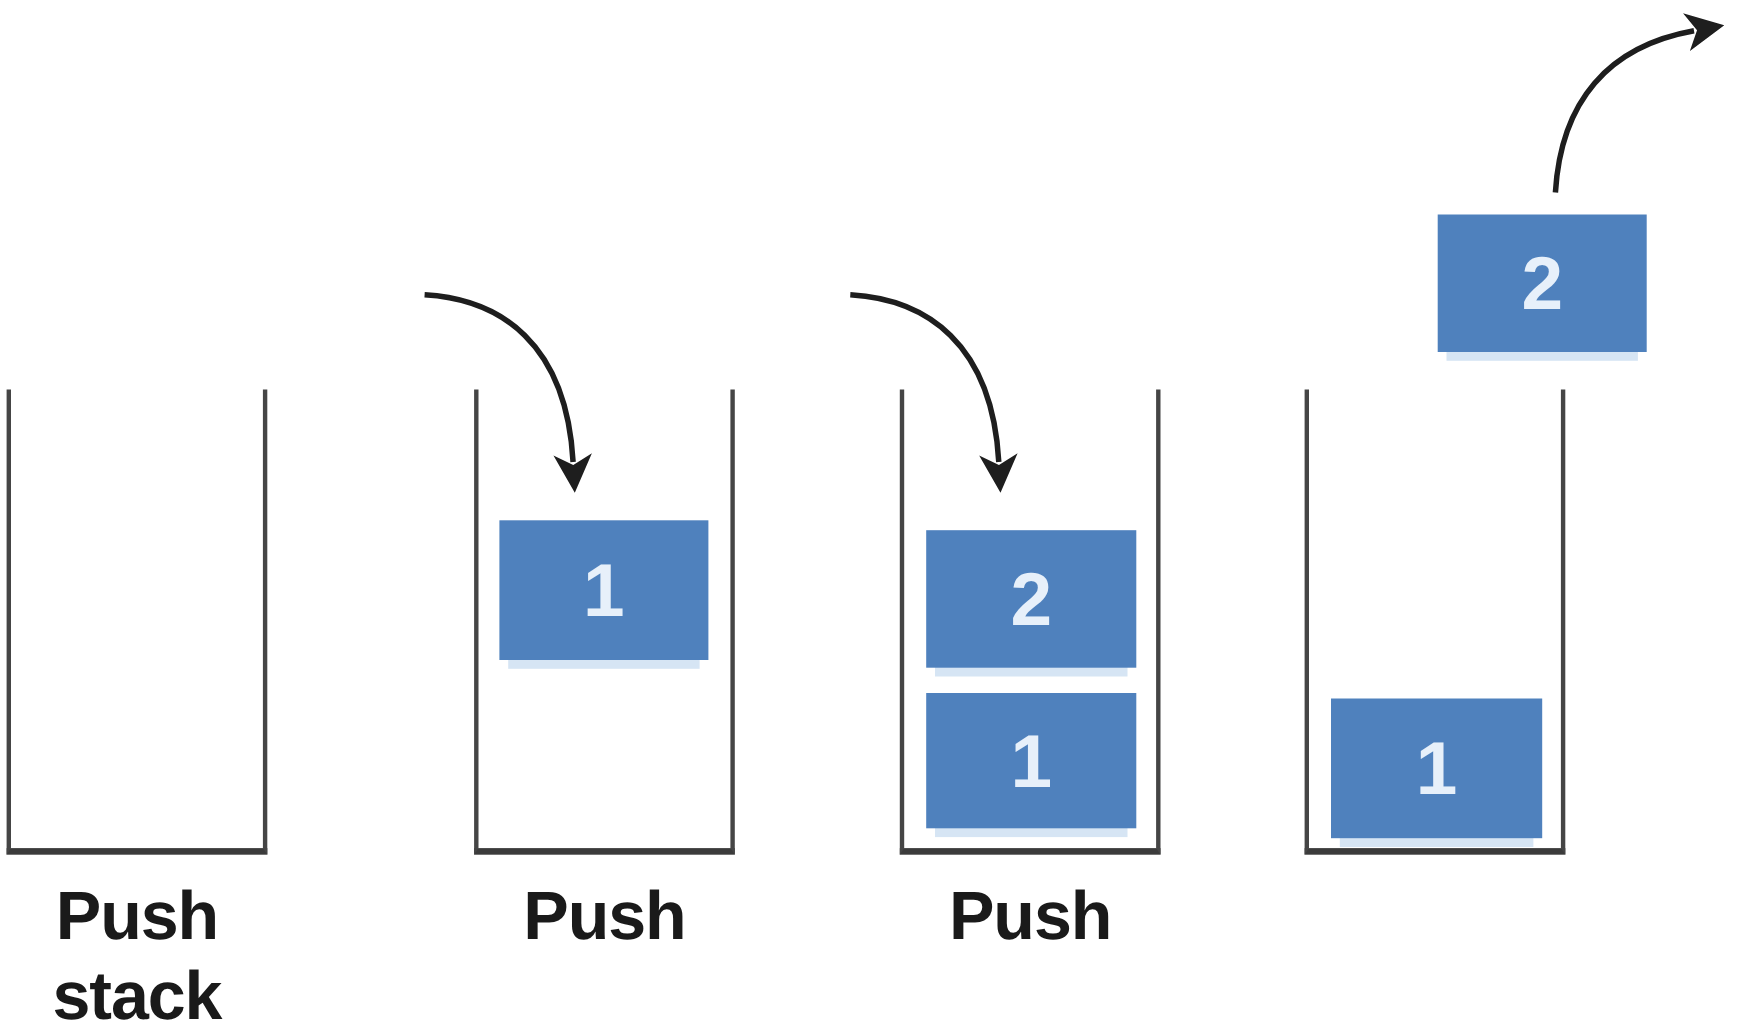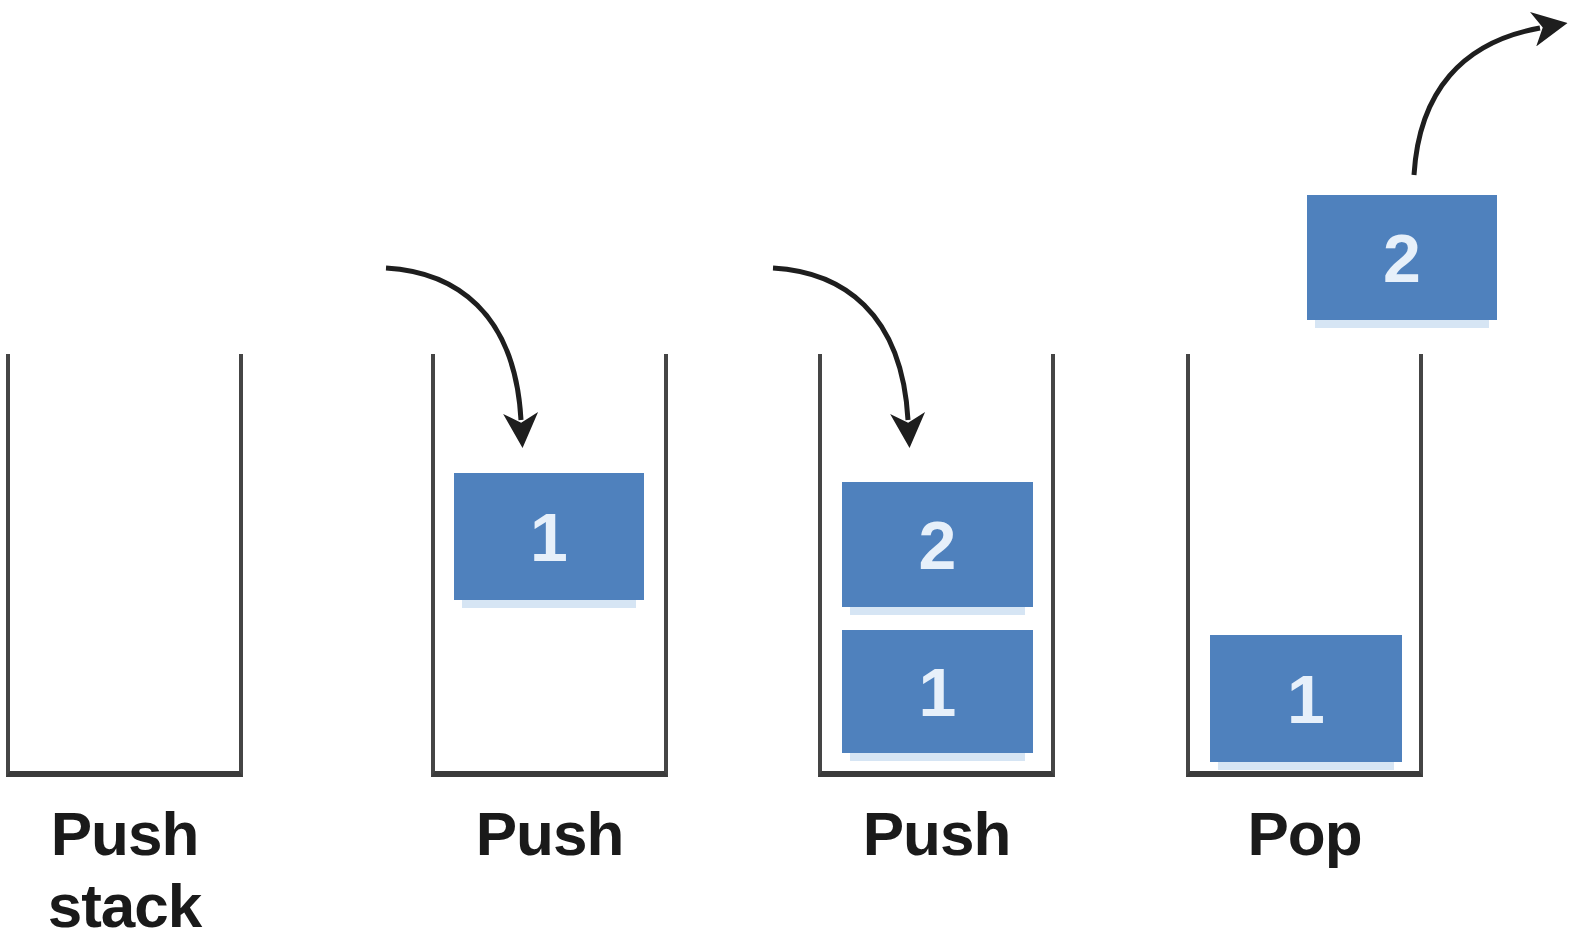--- a/index.html
+++ b/index.html
@@ -95,21 +95,20 @@
   <div class="stage-label l2">Push</div>
 
   <div class="stack-container s3"></div>
   <div class="block blk-s3-2">2</div>
   <div class="block blk-s3-1">1</div>
   <div class="stage-label l3">Push</div>
 
   <div class="stack-container s4"></div>
   <div class="block blk-s4-1">1</div>
   <div class="block blk-s4-2">2</div>
-  <div class="stage-label l4">Pop</div>
 
   <svg class="arrows" viewBox="0 0 1586 936" xmlns="http://www.w3.org/2000/svg">
     <defs>
       <marker id="head" viewBox="0 0 10 10" markerWidth="7" markerHeight="7" refX="2" refY="5" orient="auto" markerUnits="strokeWidth">
         <path d="M 0 0 L 10 5 L 0 10 L 2.8 5 Z" fill="#1e1e1e"></path>
       </marker>
     </defs>
     <path d="M 386 268 C 455 272 515 312 521 420" fill="none" stroke="#1e1e1e" stroke-width="5" marker-end="url(#head)"></path>
     <path d="M 773 268 C 842 272 902 312 908 420" fill="none" stroke="#1e1e1e" stroke-width="5" marker-end="url(#head)"></path>
     <path d="M 1414 175 C 1419 92 1462 42 1540 28" fill="none" stroke="#1e1e1e" stroke-width="5" marker-end="url(#head)"></path>

